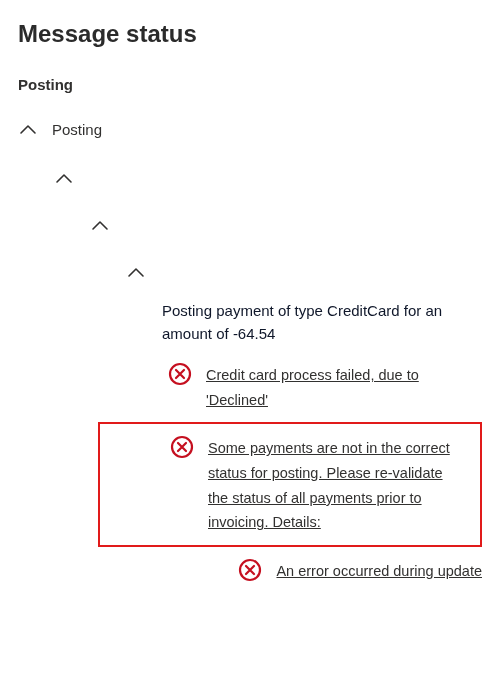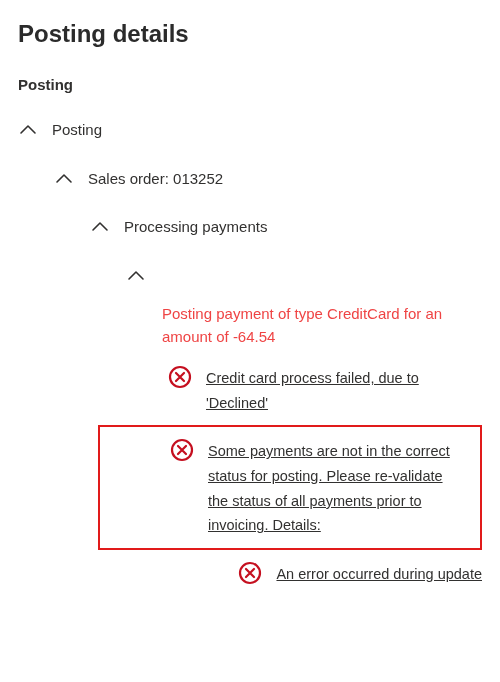--- a/index.html
+++ b/index.html
@@ -49,21 +49,21 @@
     }
     .ind-1 { margin-left: 36px; }
     .ind-2 { margin-left: 72px; }
     .ind-3 { margin-left: 108px; }
     .body-row {
       margin-left: 144px;
       padding: 4px 0 12px 0;
     }
     .body-text {
       font-size: 15px;
-      color: #ef4444;
+      color: #0f172a;
       line-height: 1.55;
     }
     .msg-row {
       display: flex;
       align-items: flex-start;
       padding: 4px 0;
     }
     .msg-indented { margin-left: 150px; }
     .msg-icon {
       width: 24px;
@@ -102,21 +102,21 @@
     <g id="chev-up">
       <path d="M3 13 L10 6 L17 13" stroke="#323130" stroke-width="1.6" fill="none" stroke-linecap="round" stroke-linejoin="round"></path>
     </g>
     <g id="err-circ">
       <circle cx="12" cy="12" r="10" stroke="#c50f1f" stroke-width="2.2" fill="none"></circle>
       <path d="M8 8 L16 16 M16 8 L8 16" stroke="#c50f1f" stroke-width="2.2" stroke-linecap="round"></path>
     </g>
   </defs>
 </svg>
 
-<h1 class="title">Posting details</h1>
+<h1 class="title">Message status</h1>
 
 <div class="section-label">Posting</div>
 
 <div class="node">
   <div class="node-row">
     <span class="chevron">
       <svg width="20" height="20" viewBox="0 0 20 20">
           <use href="#chev-up"></use>
         </svg>
     </span>
@@ -126,34 +126,32 @@
 
 <div class="sp"></div>
 
 <div class="node ind-1">
   <div class="node-row">
     <span class="chevron">
       <svg width="20" height="20" viewBox="0 0 20 20">
           <use href="#chev-up"></use>
         </svg>
     </span>
-    <span class="node-label">Sales order: 013252</span>
   </div>
 </div>
 
 <div class="sp"></div>
 
 <div class="node ind-2">
   <div class="node-row">
     <span class="chevron">
       <svg width="20" height="20" viewBox="0 0 20 20">
           <use href="#chev-up"></use>
         </svg>
     </span>
-    <span class="node-label">Processing payments</span>
   </div>
 </div>
 
 <div class="sp"></div>
 
 <div class="node ind-3">
   <div class="node-row">
     <span class="chevron">
       <svg width="20" height="20" viewBox="0 0 20 20">
           <use href="#chev-up"></use>

